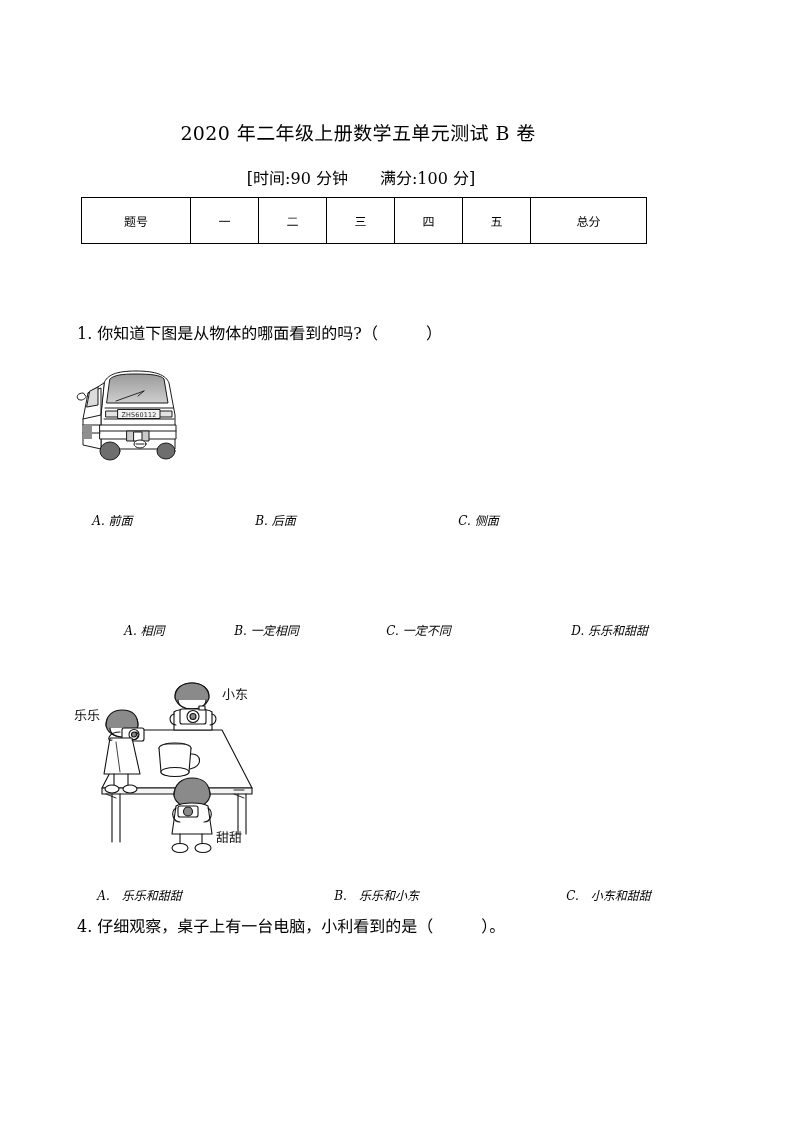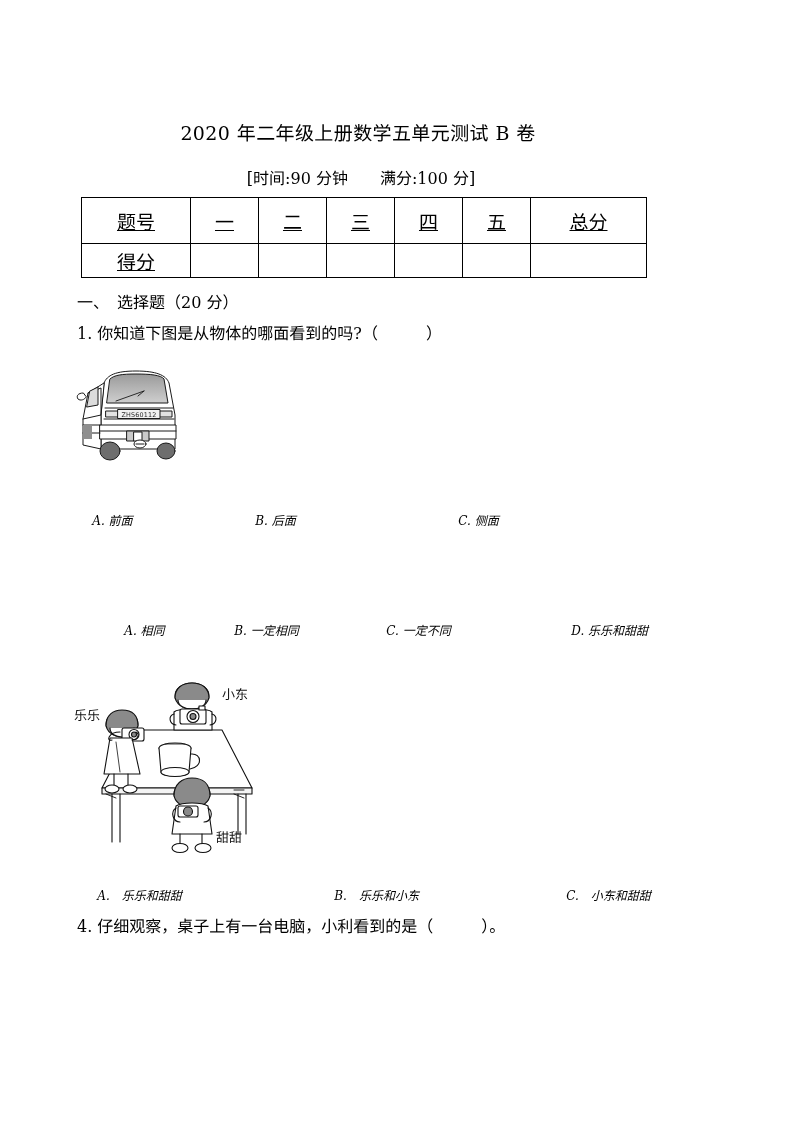--- a/index.html
+++ b/index.html
@@ -47,23 +47,22 @@
   .score-table {
     position: absolute;
     left: 81px; top: 197px;
     border-collapse: collapse;
     table-layout: fixed;
     width: 559px;
   }
   .score-table td {
     border: 1px solid #000000;
     text-align: center;
-    font-size: 19px;
+    font-size: 12px;
     padding: 0;
-    text-decoration: underline;
   }
   .score-table tr.row-head td { height: 45px; }
   .score-table tr.row-score td { height: 33px; }
   .col-label  { width: 108px; }
   .col-num    { width: 67px; }
   .col-total  { width: 115px; }
 
   
   .section-head {
     position: absolute;
@@ -119,33 +118,23 @@
     <tbody>
       <tr class="row-head">
         <td class="col-label">题号</td>
         <td class="col-num">一</td>
         <td class="col-num">二</td>
         <td class="col-num">三</td>
         <td class="col-num">四</td>
         <td class="col-num">五</td>
         <td class="col-total">总分</td>
       </tr>
-      <tr class="row-score">
-        <td class="col-label">得分</td>
-        <td class="col-num"></td>
-        <td class="col-num"></td>
-        <td class="col-num"></td>
-        <td class="col-num"></td>
-        <td class="col-num"></td>
-        <td class="col-total"></td>
-      </tr>
     </tbody>
   </table>
 
-  <div class="section-head" style="top:289px;">一、　选择题（20 分）</div>
 
   <div class="q-text" style="top:320px;">1. 你知道下图是从物体的哪面看到的吗?（　　　）</div>
 
   <div class="fig-car">
     <svg viewBox="0 0 130 104" width="130" height="104" xmlns="http://www.w3.org/2000/svg">
       <defs>
         <linearGradient id="glassGrad" x1="0" y1="0" x2="0" y2="1">
           <stop offset="0%" stop-color="#9a9a9a"></stop>
           <stop offset="100%" stop-color="#cfcfcf"></stop>
         </linearGradient>

